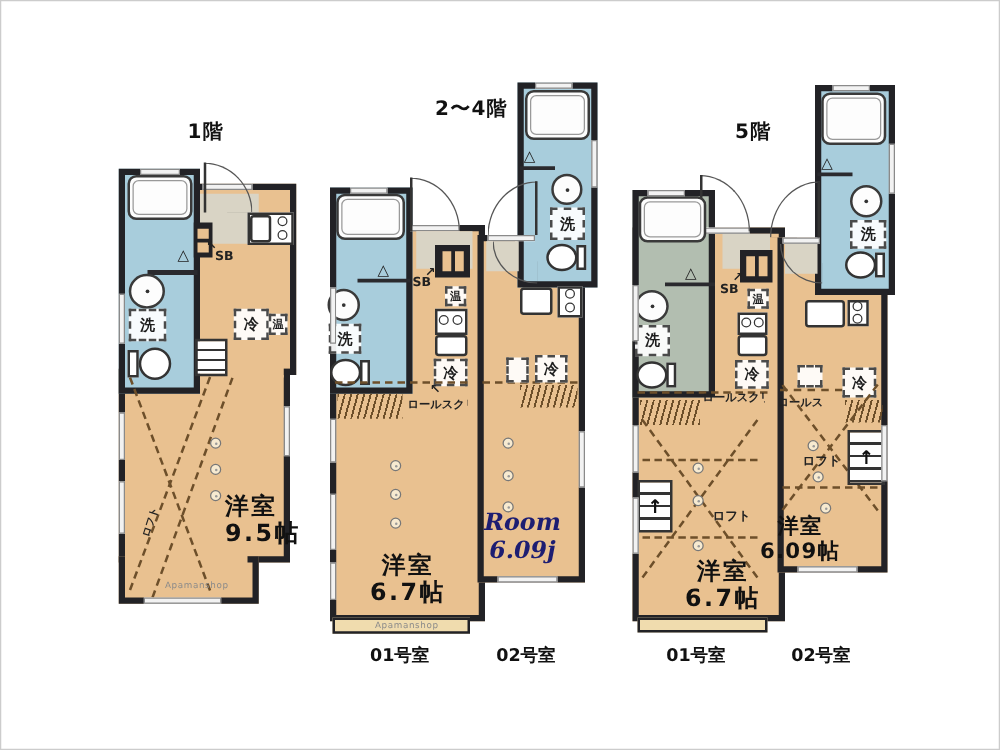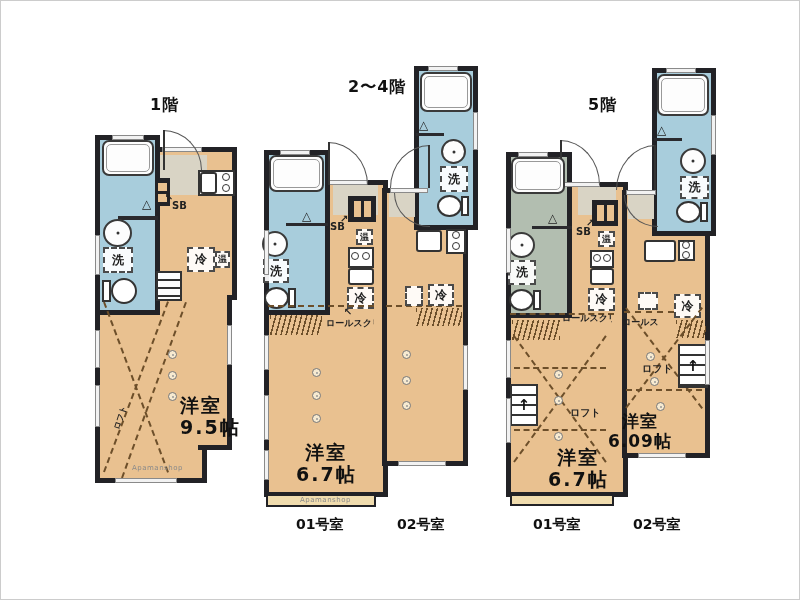--- a/index.html
+++ b/index.html
@@ -189,20 +189,24 @@
 
   <div class="dline" style="left:386px;top:305px;width:76px;"></div>
   <div class="dashbox sm" style="left:405px;top:286px;width:18px;height:20px;"></div>
   <div class="dashbox" style="left:428px;top:284px;width:26px;height:22px;">冷</div>
   <div class="hatch" style="left:416px;top:308px;width:46px;height:18px;"></div>
 
   <div class="dl" style="left:402px;top:350px;"></div>
   <div class="dl" style="left:402px;top:376px;"></div>
   <div class="dl" style="left:402px;top:401px;"></div>
 
+  <div class="roomEn" style="left:385px;top:408px;width:66px;">
+    <div>Room</div>
+    <div>6.09j</div>
+  </div>
   <div class="unitnum" style="left:397px;top:516px;">02号室</div>
 
   <div class="win" style="left:428px;top:66px;width:30px;height:5px;"></div>
   <div class="win" style="left:473px;top:112px;width:5px;height:38px;"></div>
   <div class="win" style="left:463px;top:345px;width:5px;height:45px;"></div>
   <div class="win" style="left:398px;top:461px;width:48px;height:5px;"></div>
 
   <div class="title" style="left:588px;top:95px;">5階</div>
 
   <div class="blk tan" style="left:506px;top:182px;width:122px;height:315px;"></div>

